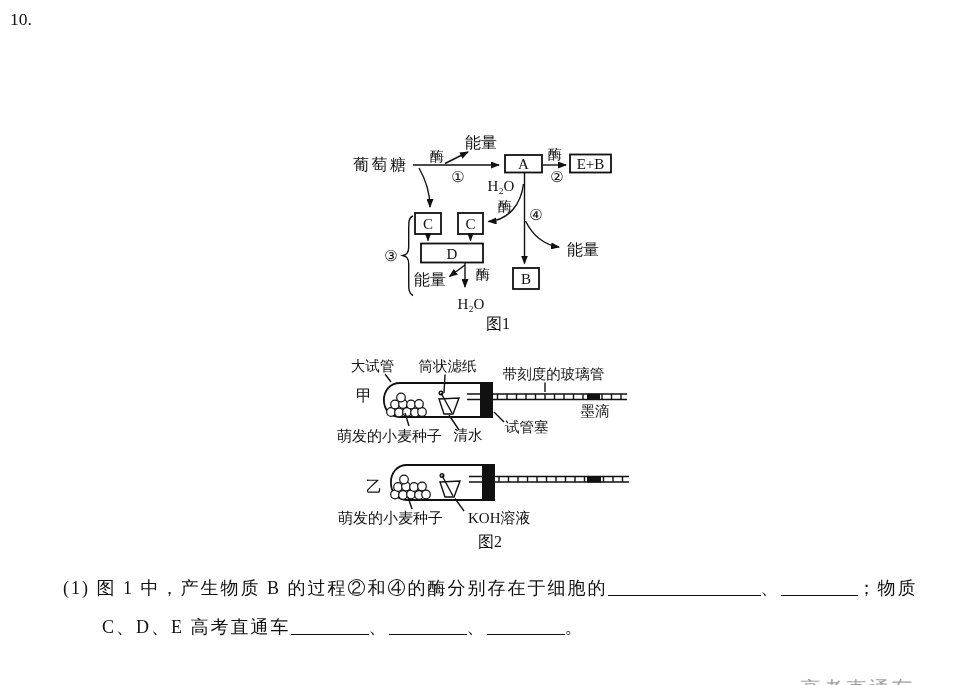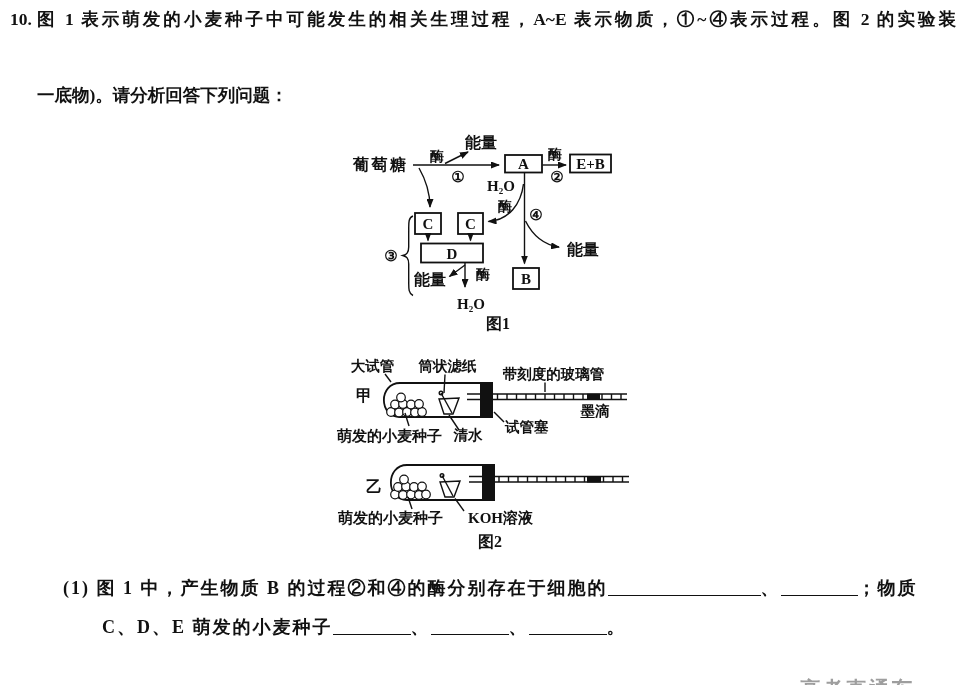--- a/index.html
+++ b/index.html
@@ -3,21 +3,20 @@
 <meta charset="utf-8">
 <style>
   html,body{margin:0;padding:0;background:#fff;}
   .page{
     position:relative;
     width:964px;height:685px;
     background:#fff;
     color:#111;
     font-family:"Liberation Serif","DejaVu Serif",serif;
     overflow:hidden;
-    font-weight:bold;
   }
   .tnum{position:absolute;left:10px;top:9px;font-size:17.5px;}
   .jline{
     position:absolute;left:37px;width:919px;
     font-size:17.5px;line-height:1.25;
     text-align:justify;text-align-last:justify;
     white-space:nowrap;
   }
   .pline{
     position:absolute;left:37px;
@@ -42,22 +41,20 @@
   .bx{stroke:#111;stroke-width:1.8;fill:none;}
   .thk{stroke:#111;stroke-width:1.8;fill:none;}
   .seed{stroke:#111;stroke-width:1.2;fill:#fff;}
 </style>
 </head>
 <body>
 
 <div class="page">
 
   <div class="tnum">10.</div>
-  <div class="jline" style="top:9px">图 1 表示萌发的小麦种子中可能发生的相关生理过程，A~E 表示物质，①~④表示过程。图 2 的实验装</div>
-  <div class="pline" style="top:85px">一底物)。请分析回答下列问题：</div>
 
   <svg style="left:340px;top:128px" width="285" height="205" viewBox="0 0 285 205">
     <defs>
       <marker id="ah1" markerWidth="9" markerHeight="7" refX="8" refY="3.5" orient="auto" markerUnits="userSpaceOnUse">
         <path d="M0,0 L9,3.5 L0,7 Z" fill="#111"></path>
       </marker>
     </defs>
 
     <text x="13" y="42" font-size="16" letter-spacing="2.5">葡萄糖</text>
 
@@ -197,19 +194,19 @@
     <text x="133" y="167.5" font-size="15">KOH溶液</text>
 
     <text x="155" y="191.5" font-size="16" text-anchor="middle">图2</text>
   </svg>
 
   <div class="qline" style="left:63px;top:576px">
     <span>(1) 图 1 中，产生物质 B 的过程②和④的酶分别存在于细胞的</span><span class="bl" style="width:153px"></span><span>、</span><span class="bl" style="width:77px"></span><span>；物质</span>
   </div>
 
   <div class="qline" style="left:102px;top:615px">
-    <span>C、D、E 萌发的小麦种子</span><span class="bl" style="width:78px"></span><span>、</span><span class="bl" style="width:78px"></span><span>、</span><span class="bl" style="width:78px"></span><span>。</span>
+    <span>C、D、E 高考直通车</span><span class="bl" style="width:78px"></span><span>、</span><span class="bl" style="width:78px"></span><span>、</span><span class="bl" style="width:78px"></span><span>。</span>
   </div>
 
 
   <div class="wm">高考直通车</div>
 
 </div>
 
 </body></html>

